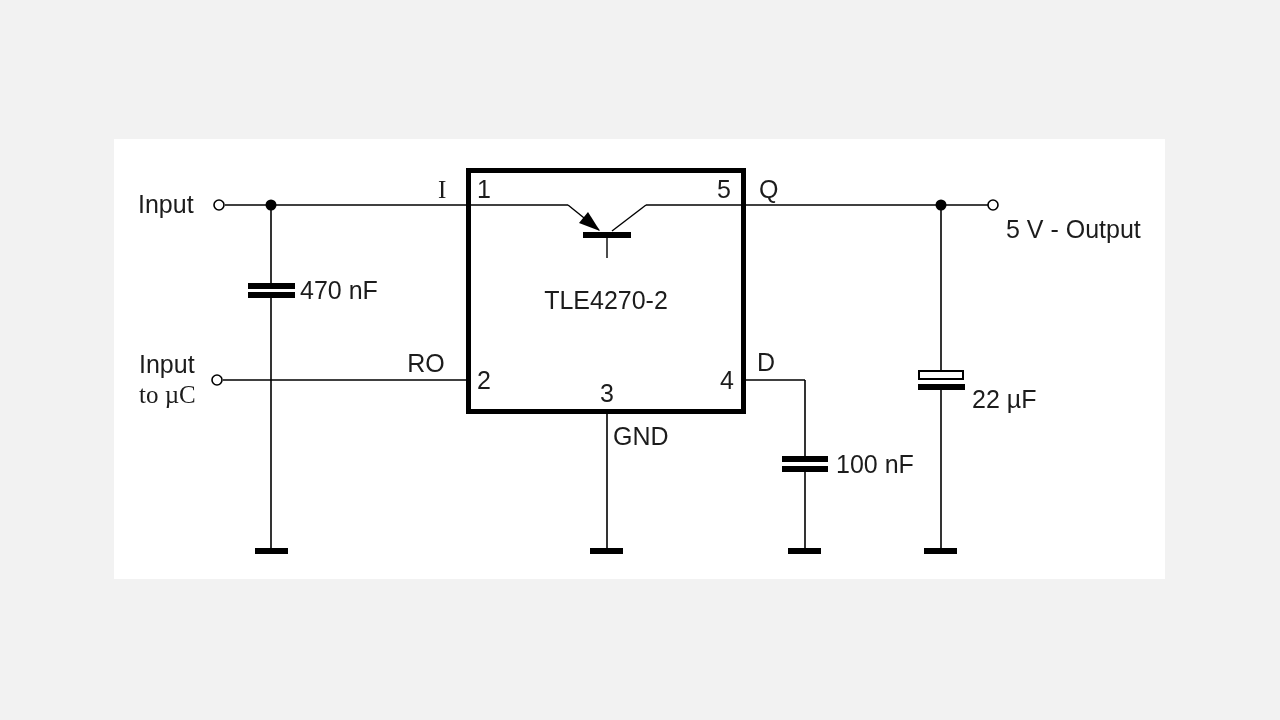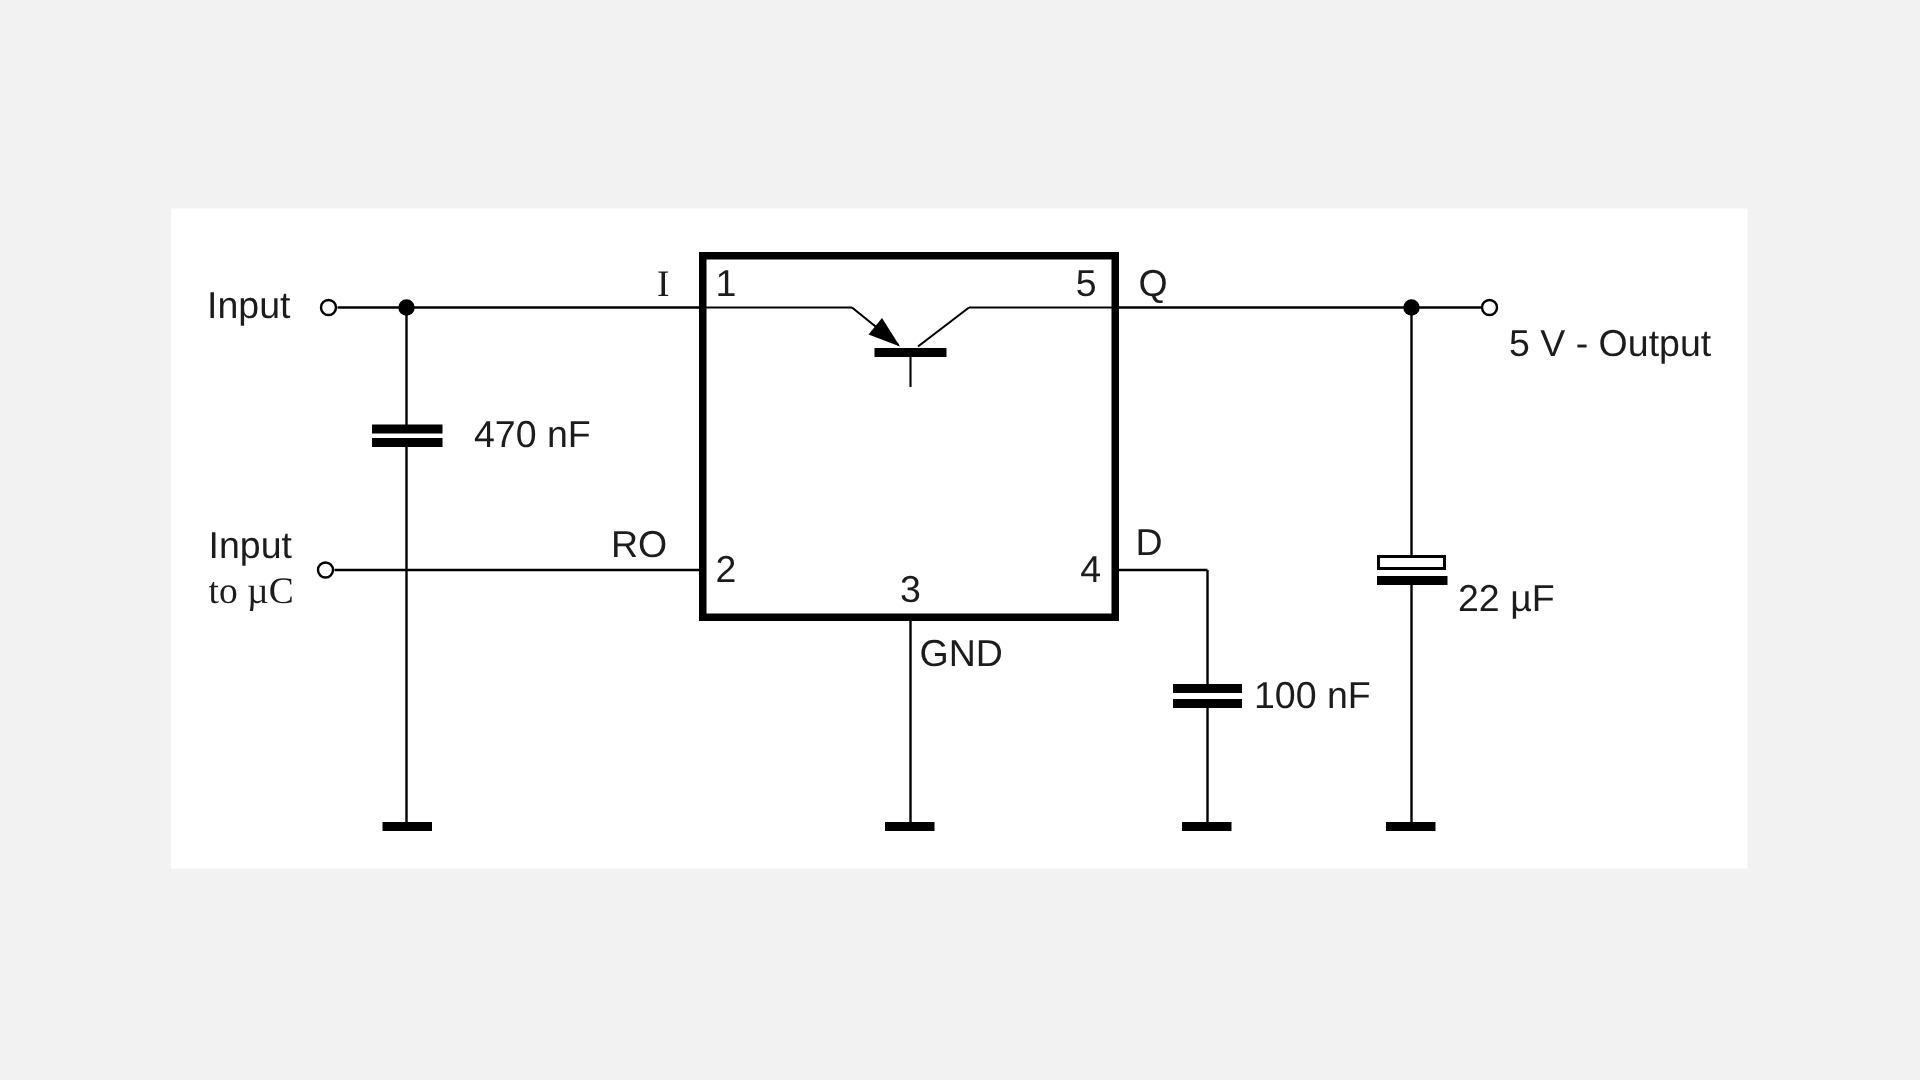--- a/index.html
+++ b/index.html
@@ -131,28 +131,29 @@
       <circle cx="217" cy="380" r="5"></circle>
       <circle cx="993" cy="205" r="5"></circle>
     </g>
   </svg>
 
   <div class="lbl" style="left:138px; top:191px;">Input</div>
 
   <div class="lbl" style="left:139px; top:351px;">Input</div>
   <div class="lbl" style="left:139px; top:381px;font-family:Liberation Serif, serif;">to µC</div>
 
-  <div class="lbl" style="left:316px; top:277px;">470 nF</div>
+  <div class="lbl" style="left:300px; top:277px;">470 nF</div>
 
   <div class="lbl serif" style="left:438px; top:176px;">I</div>
   <div class="pin-num" style="left:477px; top:176px;">1</div>
 
   <div class="pin-num right" style="left:700px; top:176px; width:31px;">5</div>
   <div class="lbl" style="left:759px; top:176px;">Q</div>
 
+  <div class="lbl center" style="left:466px; top:287px; width:280px;">TLE4270-2</div>
 
   <div class="lbl right" style="left:406px; top:350px; width:40px;text-align:center;">RO</div>
   <div class="pin-num" style="left:477px; top:367px;">2</div>
 
   <div class="pin-num right" style="left:703px; top:367px; width:31px;">4</div>
   <div class="lbl" style="left:757px; top:349px;">D</div>
 
   <div class="pin-num center" style="left:592px; top:380px; width:30px;">3</div>
   <div class="lbl" style="left:613px; top:423px;">GND</div>
 

